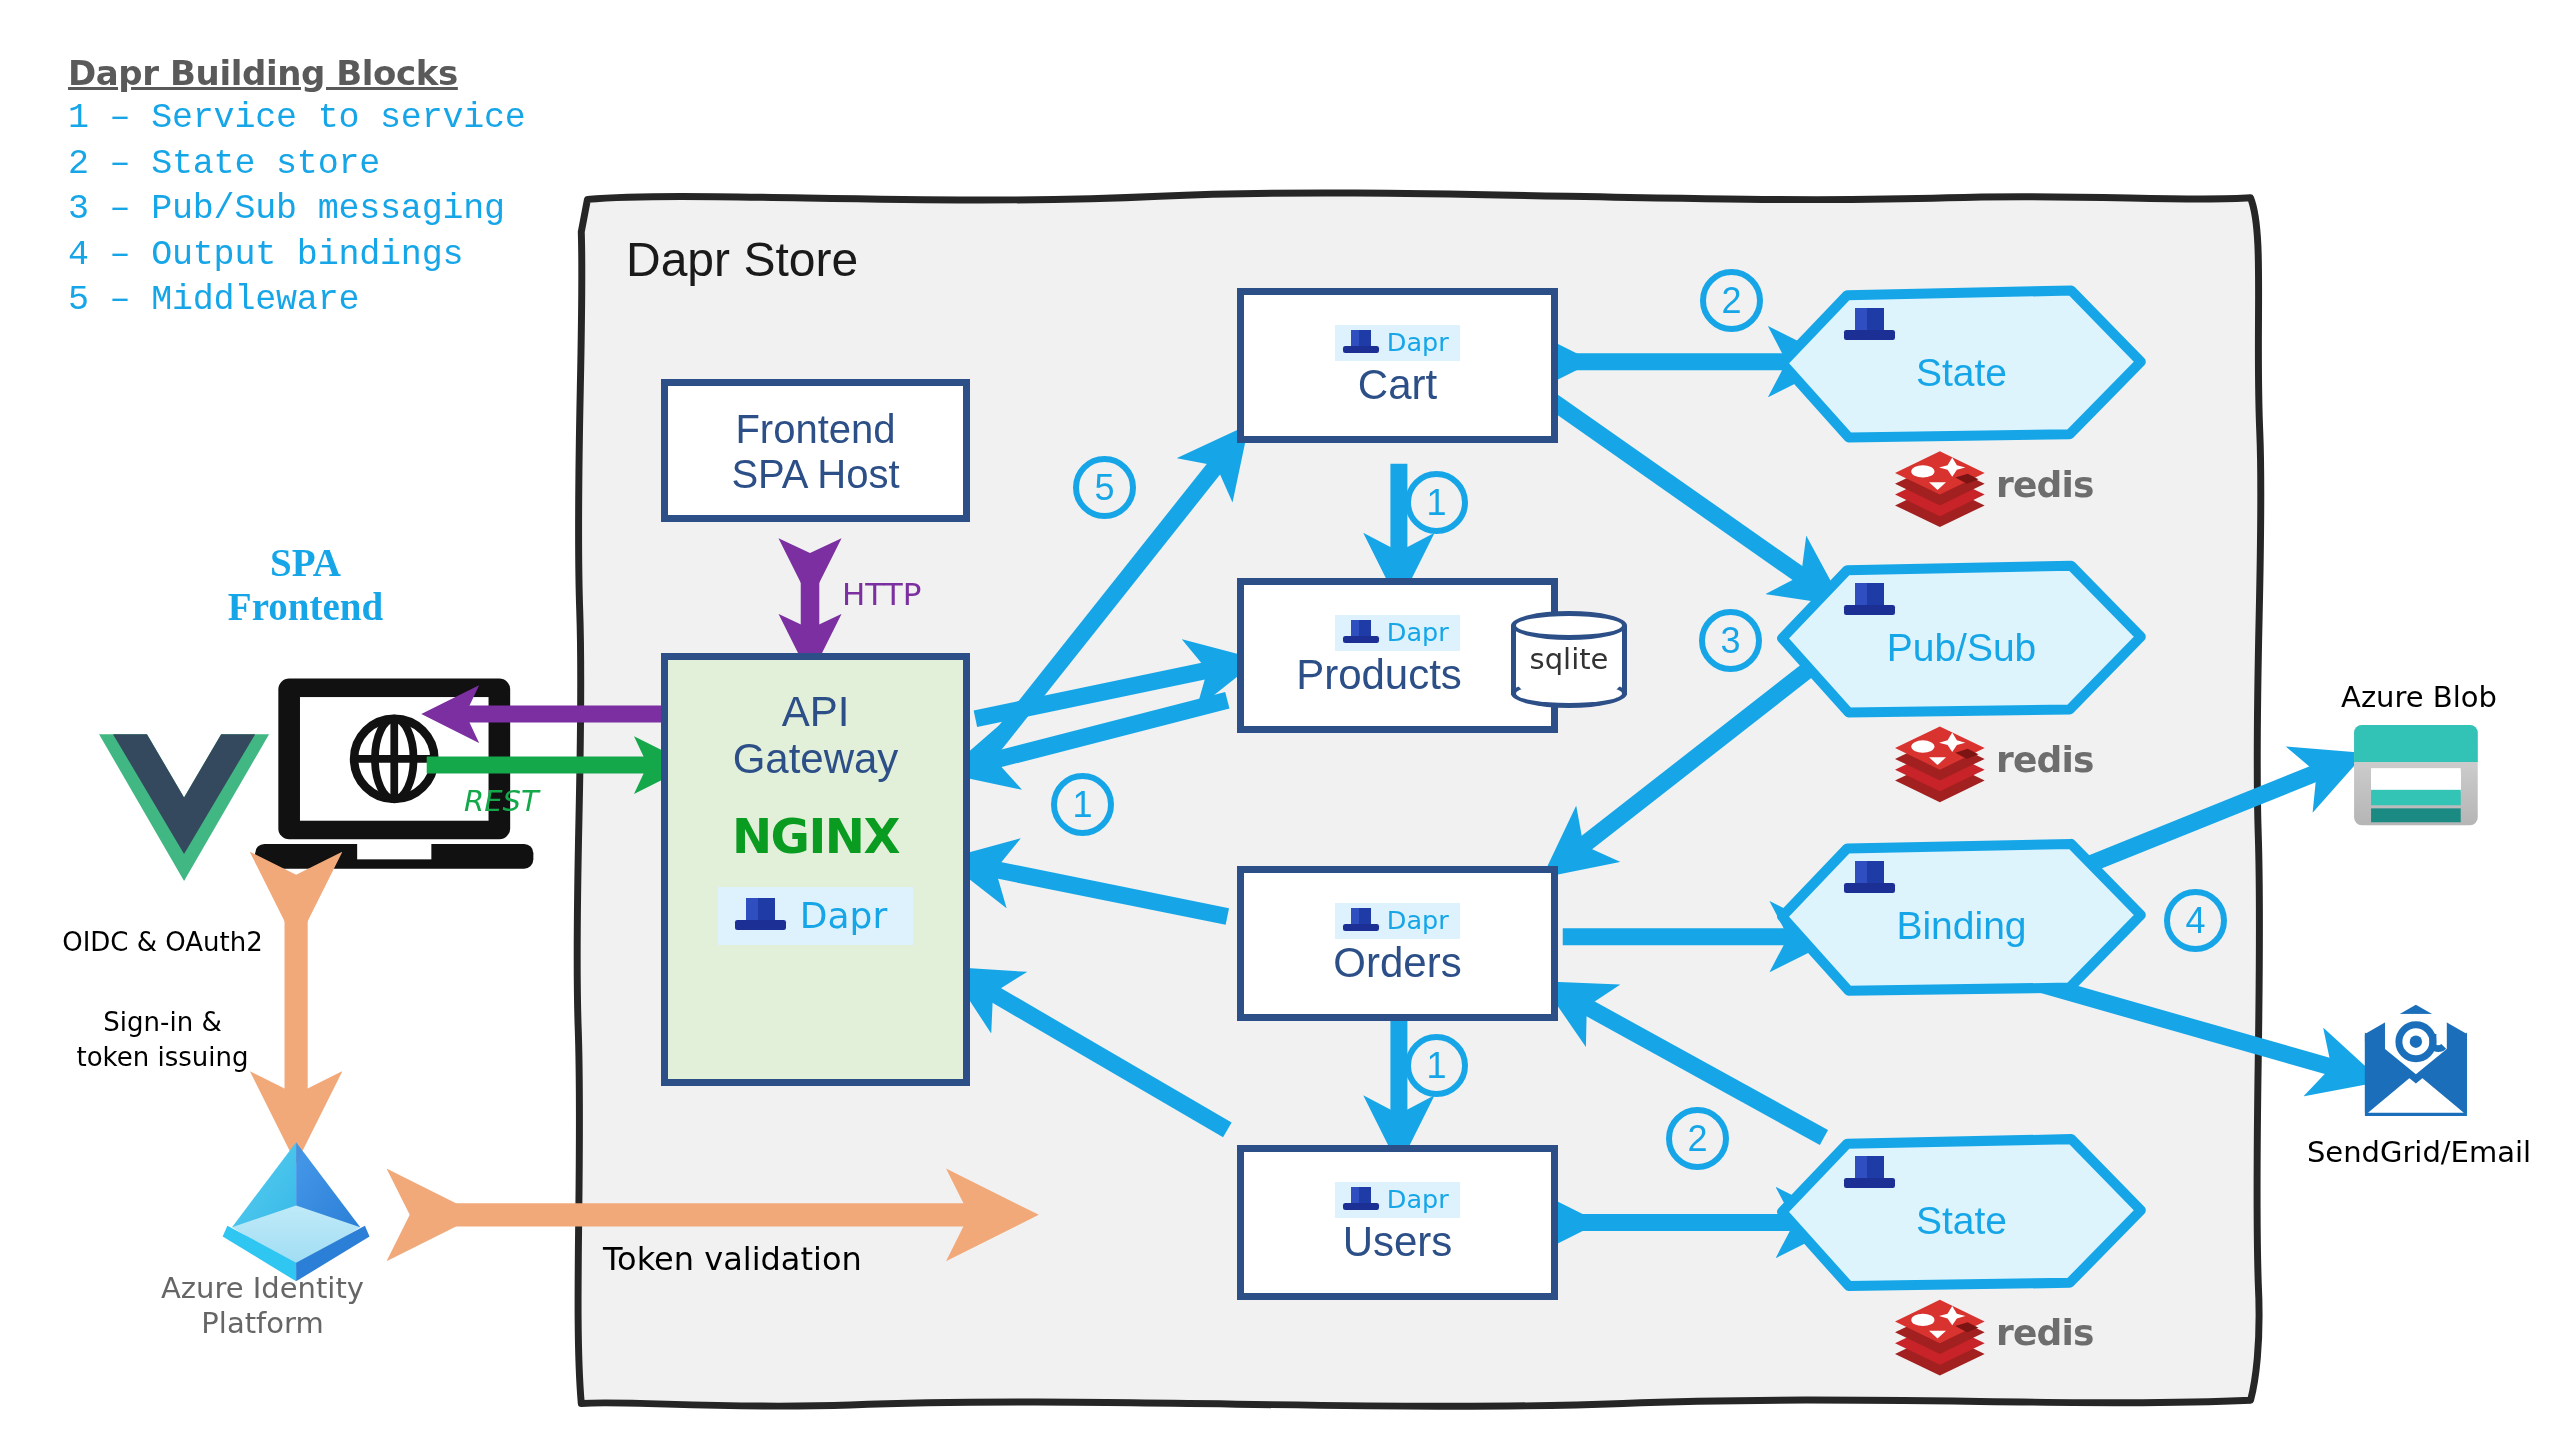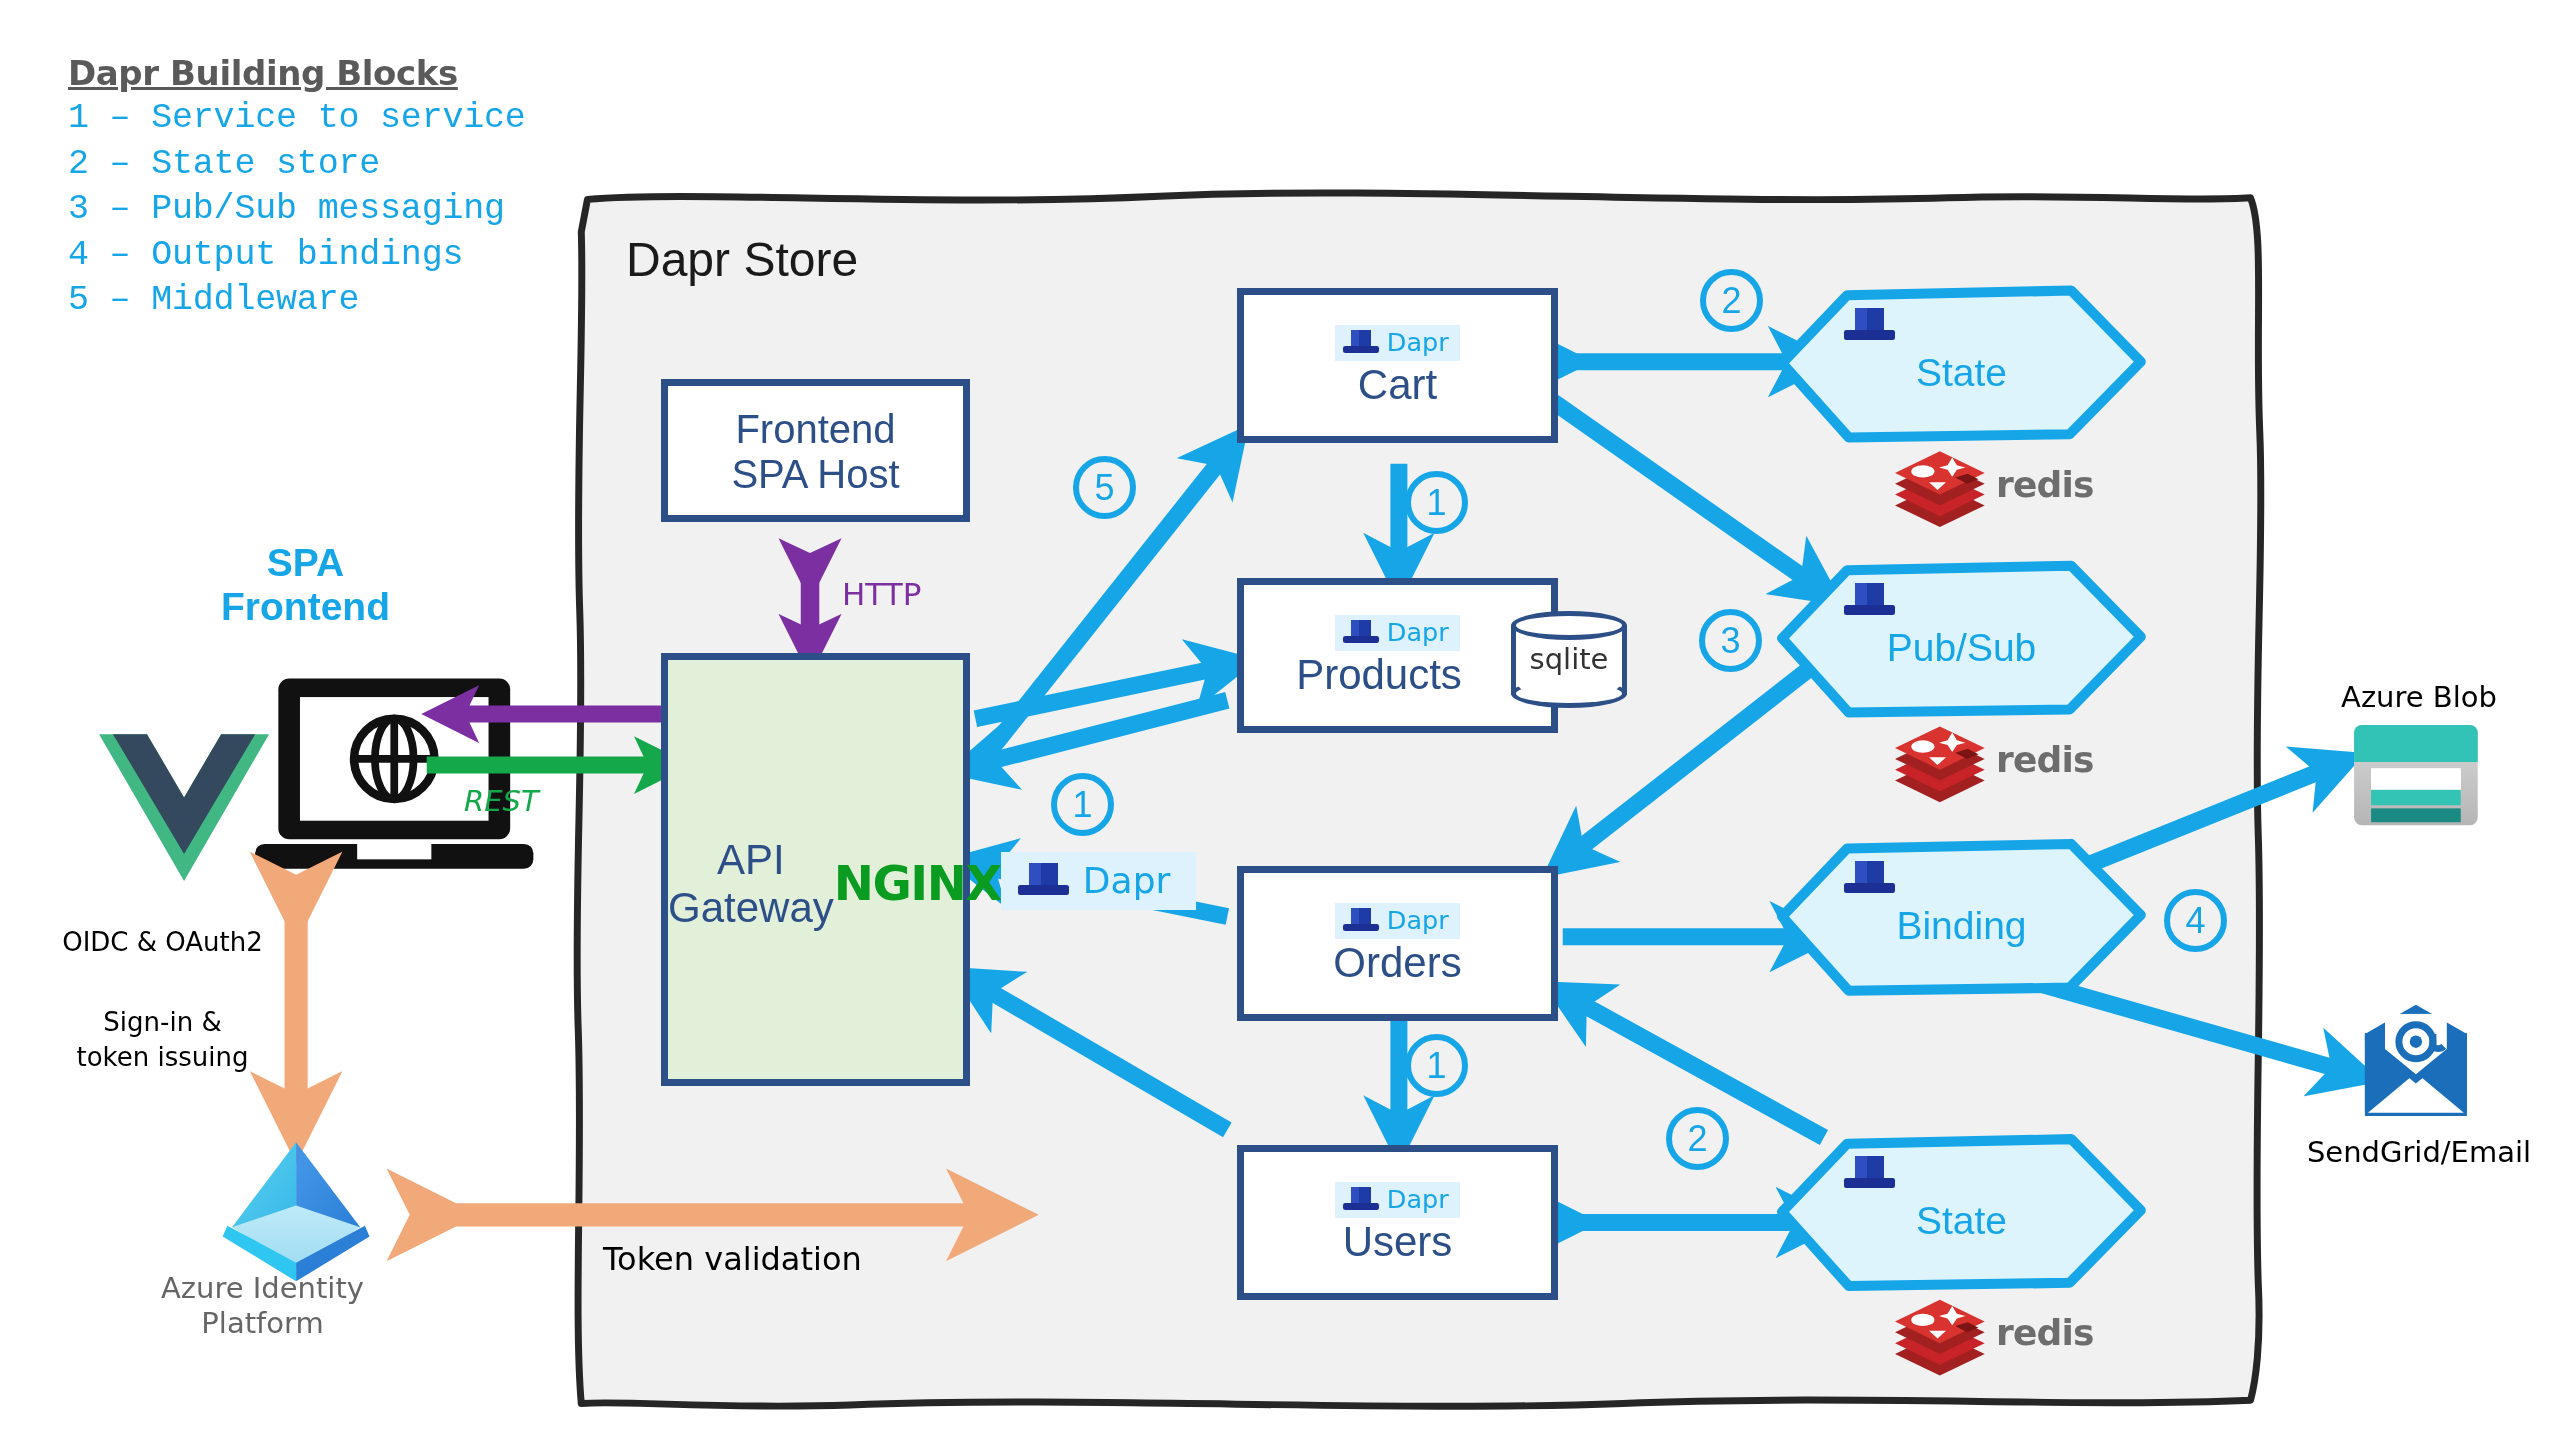--- a/index.html
+++ b/index.html
@@ -14,21 +14,21 @@
   #legend{left:68px;top:53px;width:495px;}
   #legend .title{font-size:34px;font-weight:bold;color:#5a5a5a;
                  text-decoration:underline;letter-spacing:-0.4px;
                  font-family:"DejaVu Sans",sans-serif;}
   #legend .row{font-size:35px;color:#16a6e8;margin-top:5.4px;letter-spacing:-0.2px;
                font-family:Liberation Mono, monospace;}
 
   
   #spa-title{left:182px;top:541px;width:247px;text-align:center;
              font-size:39px;font-weight:bold;color:#16a6e8;line-height:1.12;
-             font-family:Liberation Sans, sans-serif;}
+             font-family:Liberation Serif, serif;}
   #oidc-label{left:35px;top:927px;width:255px;text-align:center;
               font-size:26px;color:#000;font-family:"DejaVu Sans",sans-serif;}
   #signin-label{left:35px;top:1005px;width:255px;text-align:center;
                 font-size:26px;color:#000;line-height:1.35;
                 font-family:"DejaVu Sans",sans-serif;}
   #aip-label{left:135px;top:1271px;width:255px;text-align:center;
              font-size:29px;color:#666;line-height:1.22;
              font-family:"DejaVu Sans",sans-serif;}
   #rest-label{left:464px;top:784px;font-size:29px;color:#14a84b;
               font-family:"DejaVu Sans",sans-serif;font-style:italic;}
@@ -58,21 +58,21 @@
 
   
   .hat{position:relative;display:inline-block;}
   .hat .crown{position:absolute;background:#1f3ca6;}
   .hat .crown2{position:absolute;background:#2f4fc0;}
   .hat .brim{position:absolute;background:#1b2f94;border-radius:2.3px;}
 
   
   #gateway{left:661px;top:653px;width:309px;height:433px;
            background:#e2efd9;border:7px solid #2c4f87;box-sizing:border-box;
-           display:flex;flex-direction:row;align-items:center;}
+           display:flex;flex-direction:column;align-items:center;}
   #gateway .name{font-size:42px;color:#2c4f87;line-height:1.12;
                  text-align:center;margin-top:28px;
                  font-family:"Liberation Sans",sans-serif;}
   #nginx{margin-top:26px;font-size:48px;font-weight:bold;color:#0a9b21;
          letter-spacing:-1.5px;font-family:"DejaVu Sans",sans-serif;}
   #gateway .dapr-badge{margin-top:23px;}
 
   
   .redis{position:absolute;display:flex;align-items:center;gap:10.8px;}
   .redis .word{font-size:36px;color:#6d6d6d;font-weight:bold;

